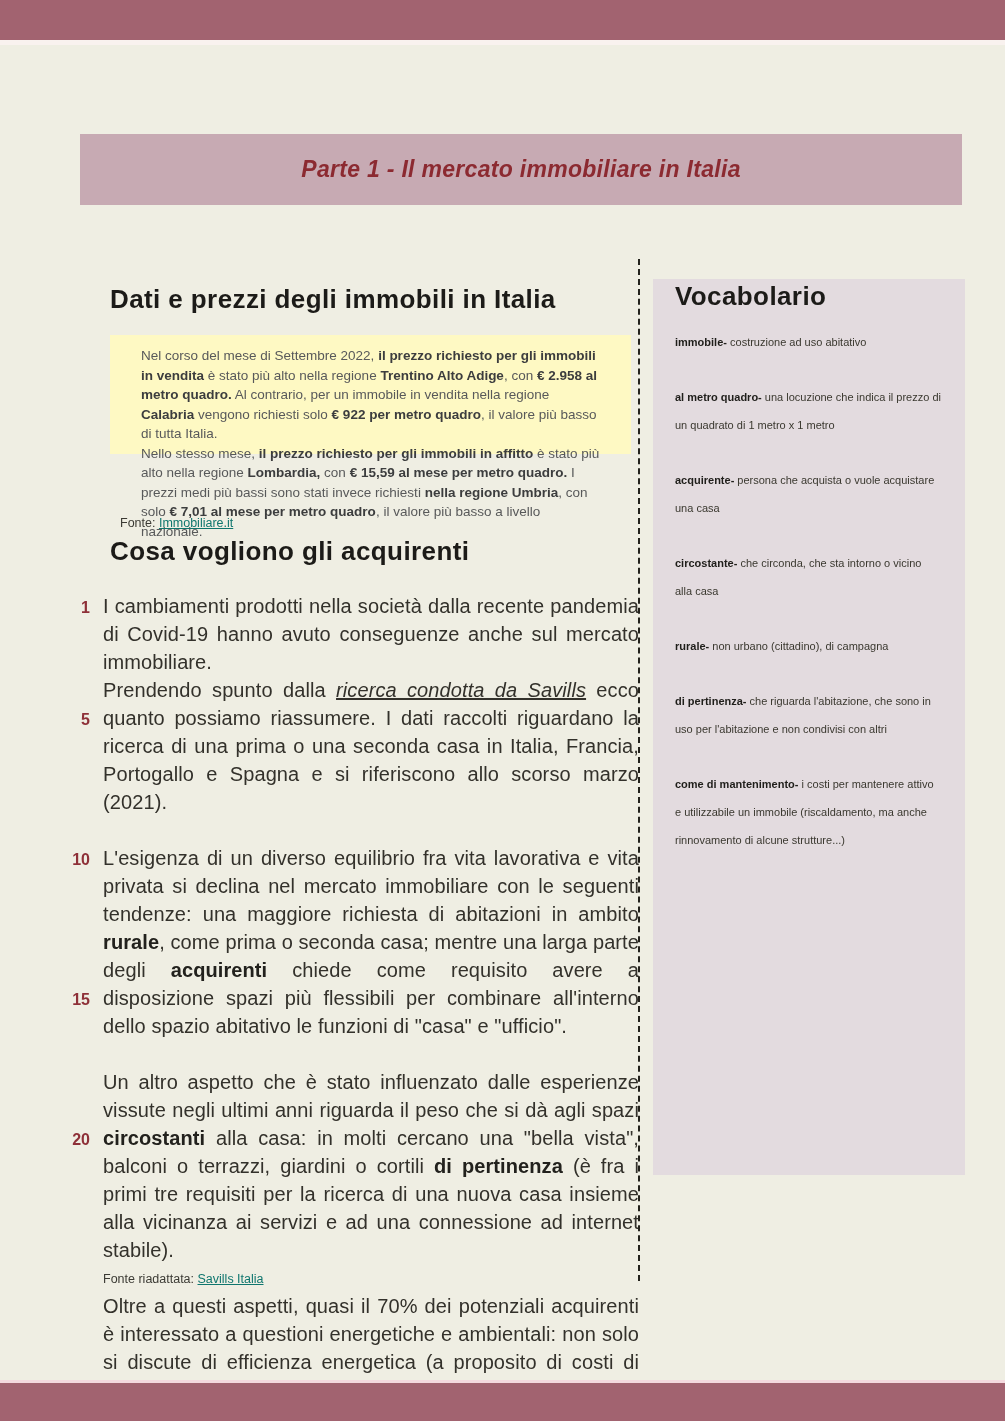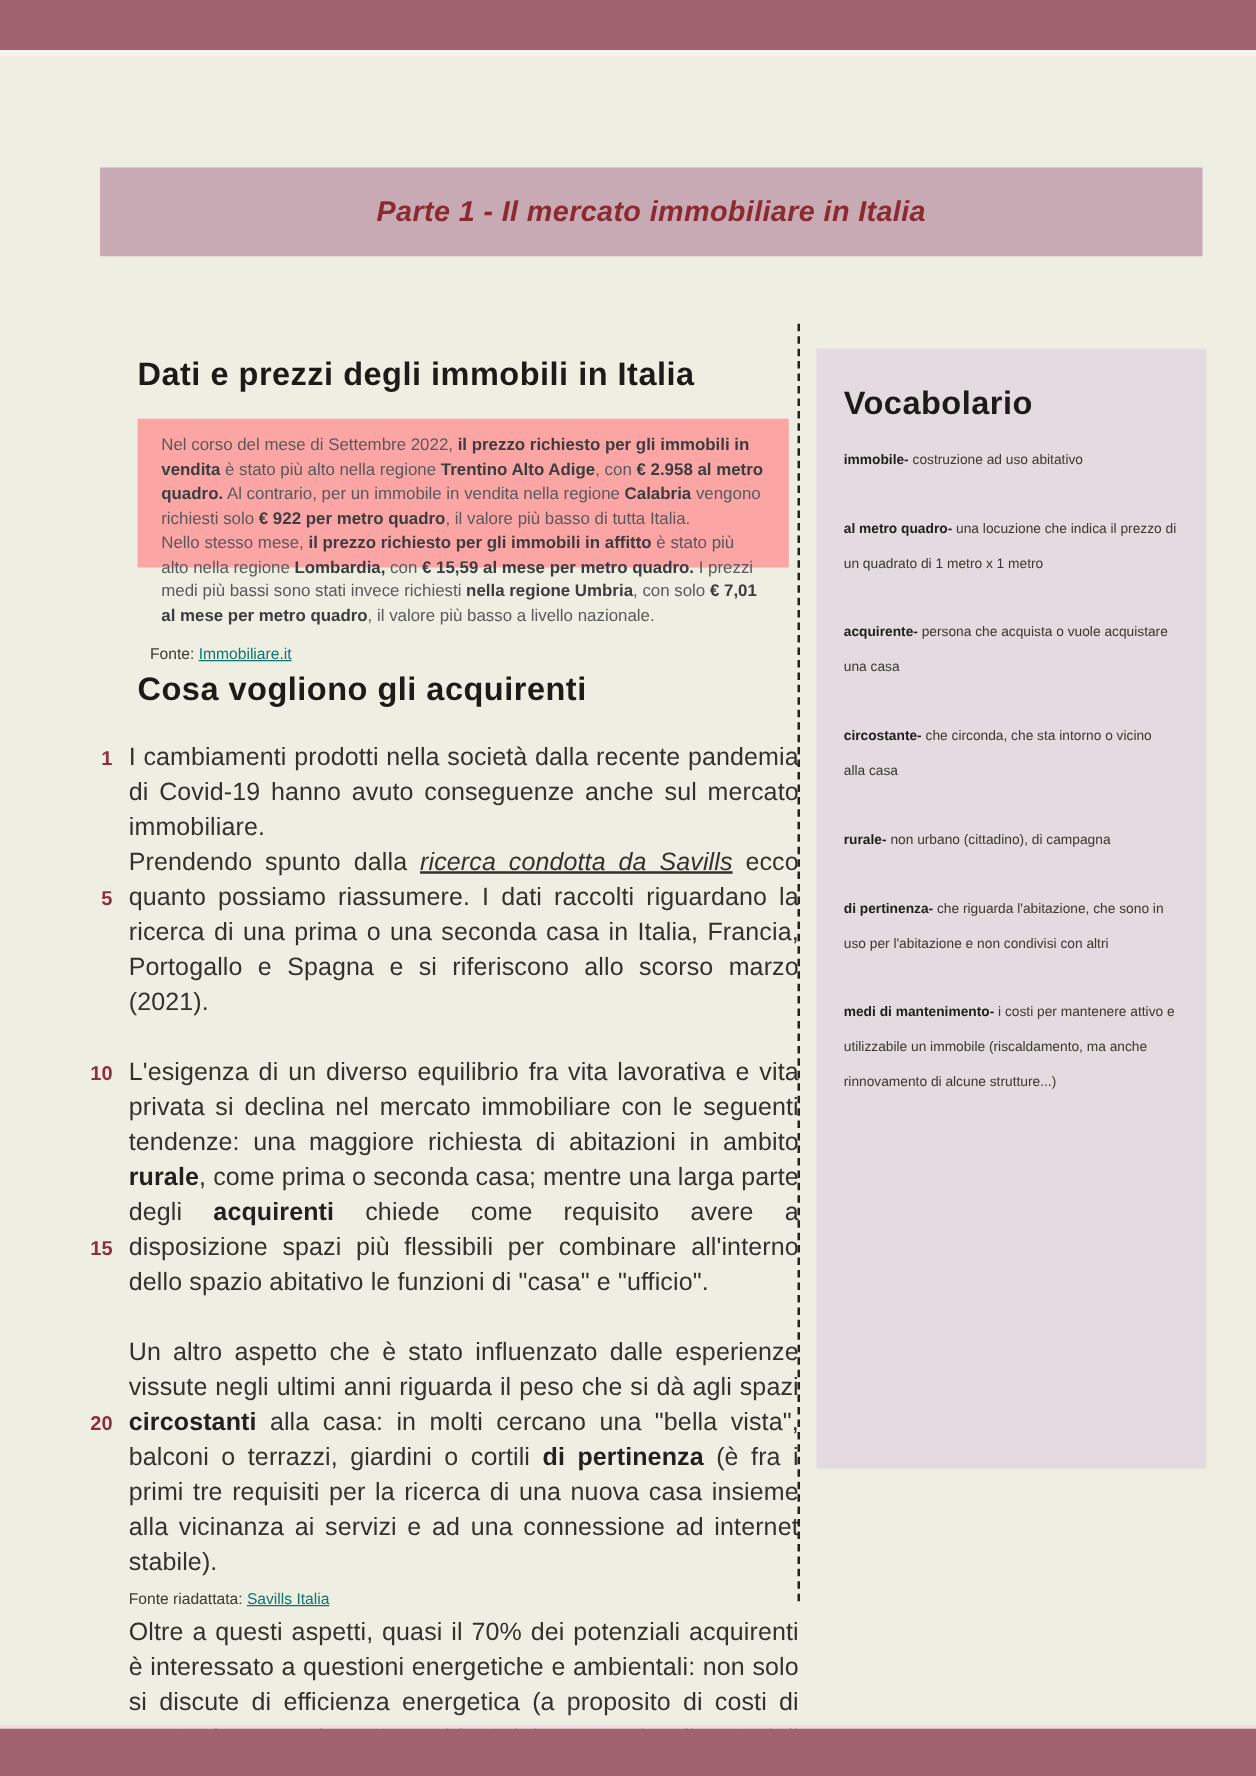--- a/index.html
+++ b/index.html
@@ -30,21 +30,21 @@
     position:absolute; left:110px; color:#1c1b18; font-weight:700;
     font-size:26px; letter-spacing:.4px;
     font-family:"Liberation Sans", sans-serif;
   }
   #h-dati { top:284px; }
   #h-cosa { top:536px; }
 
   
   .info-box {
     position:absolute; left:110px; top:335px; width:521px; height:119px;
-    background:#fca5a5; padding:11px 19px;
+    background:#fef9c3; padding:11px 31px;
     font-size:13.5px; line-height:19.5px; color:#58595a;
   }
   .info-box .rt-b { font-weight:bold; color:#3c3d3e; }
 
   
   .source { position:absolute; font-size:12.5px; color:#3b3a34; }
   #source-1 { left:120px; top:516px; }
   #source-2 { left:103px; top:1272px; }
   .source a { color:#0f766e; text-decoration:underline; cursor:pointer; }
 
@@ -70,21 +70,21 @@
 
   
   .divider {
     position:absolute; left:638px; top:259px; height:1022px; width:0;
     border-left:2px dashed #23221c;
   }
 
   
   .vocab {
     position:absolute; left:653px; top:279px; width:312px; height:896px;
-    background:#e3dbdf; padding:28px 24px 0 22px;
+    background:#e3dbdf; padding:2px 24px 0 22px;
   }
   .vocab h2 {
     font-size:26px; font-weight:700; color:#1c1b18; letter-spacing:.4px;
     margin-bottom:16px;
   }
   .vocab-entry {
     font-size:11px; line-height:28px; color:#3a382f; margin-bottom:27px;
   }
   .vocab-entry .term { font-weight:bold; color:#1f1e1a; }
 </style>
@@ -146,20 +146,20 @@
     <div class="vocab-entry">
       <span class="term">circostante-</span><span> che circonda, che sta intorno o vicino alla casa</span>
     </div>
     <div class="vocab-entry">
       <span class="term">rurale-</span><span> non urbano (cittadino), di campagna</span>
     </div>
     <div class="vocab-entry">
       <span class="term">di pertinenza-</span><span> che riguarda l'abitazione, che sono in uso per l'abitazione e non condivisi con altri</span>
     </div>
     <div class="vocab-entry">
-      <span class="term">medi di mantenimento-</span><span> i costi per mantenere attivo e utilizzabile un immobile (riscaldamento, ma anche rinnovamento di alcune strutture...)</span>
+      <span class="term">come di mantenimento-</span><span> i costi per mantenere attivo e utilizzabile un immobile (riscaldamento, ma anche rinnovamento di alcune strutture...)</span>
     </div>
   </aside>
 
   <div class="bottom-strip"></div>
   <div class="bottom-bar"></div>
 
 </div>
 
 </body></html>

